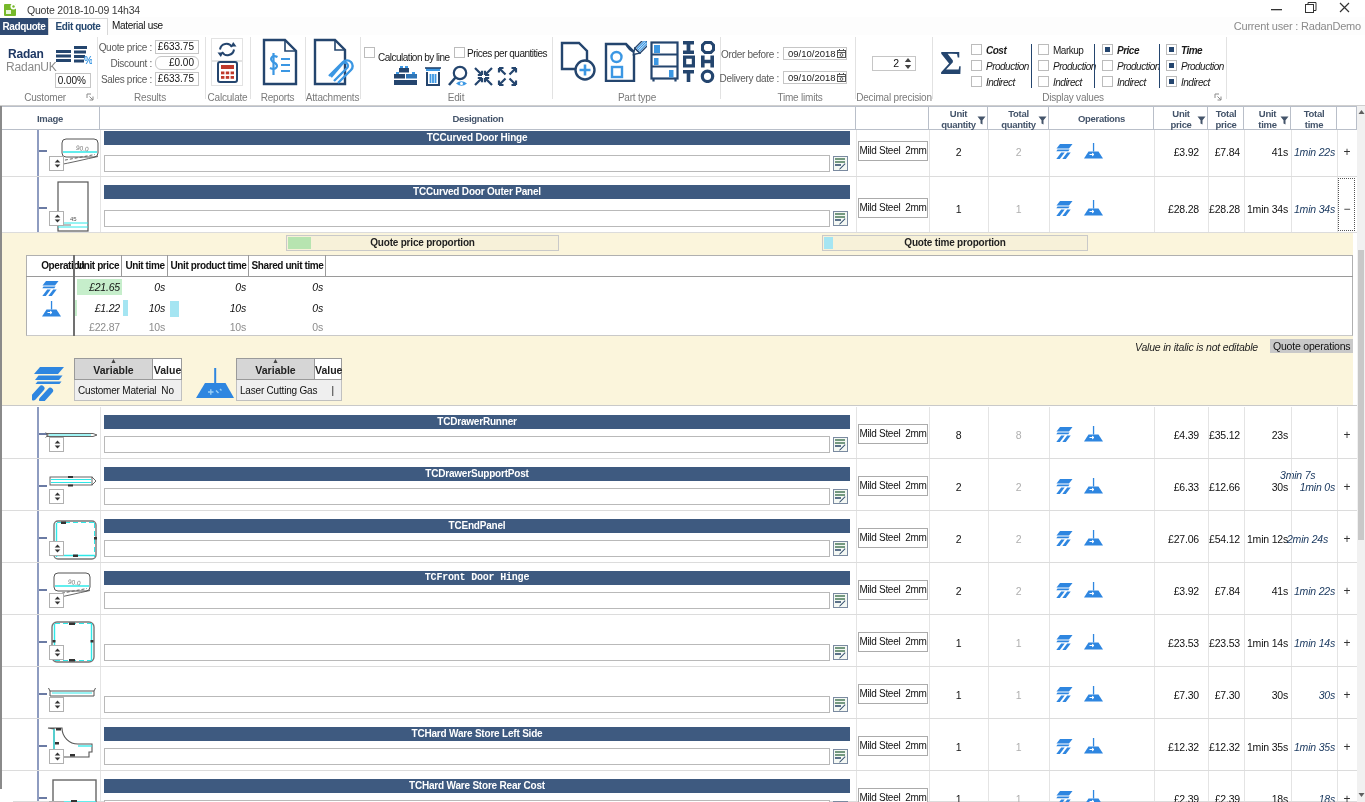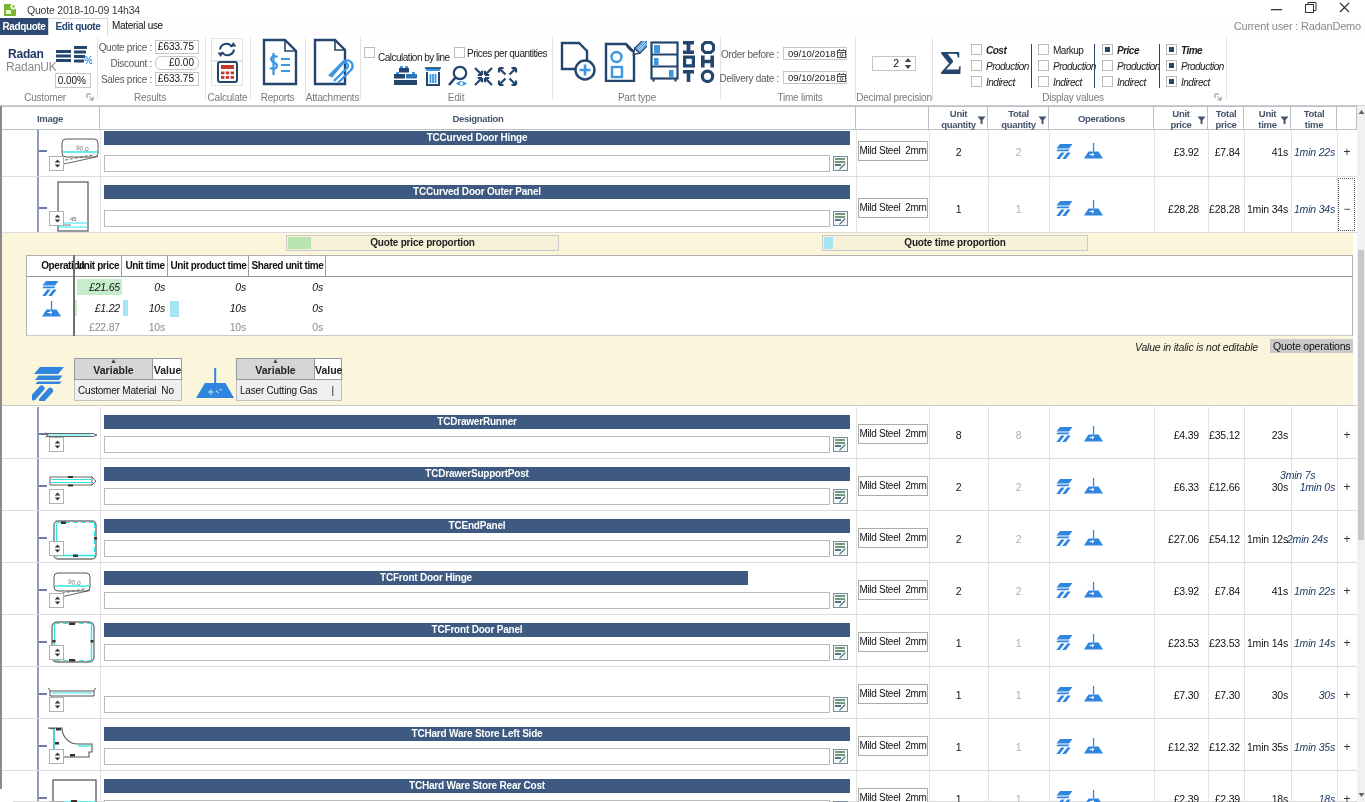--- a/index.html
+++ b/index.html
@@ -695,21 +695,21 @@
         <path d="M7 15 H41" stroke="#2ee8e8" stroke-width="1.4"></path>
         <path d="M4 24 L39 17.5" stroke="#555" stroke-width="0.9" stroke-dasharray="3 2" fill="none"></path>
         <path d="M2 28 C14 26 30 22 42 19.5" stroke="#555" stroke-width="0.9" fill="none"></path>
         <text x="20" y="13" font-size="6.5" fill="#777" transform="rotate(8 22 11)">90.0</text>
       </svg></div>
 <div class="spinner" style="left:49px;top:593px;"></div>
 <svg class="abs" style="left:53.5px;top:596px" width="7" height="9">
       <path d="M3.5 0.5 l2.8 3 h-5.6 z" fill="#333"></path>
       <path d="M3.5 8.5 l2.8 -3 h-5.6 z" fill="#333"></path>
     </svg>
-<div class="navybar" style="left:104px;top:571px;width:644px;">TCFront Door Hinge</div>
+<div class="navybar" style="left:104px;top:571px;width:746px;font-family:Liberation Mono, monospace;">TCFront Door Hinge</div>
 <div class="desinput" style="left:104px;top:592px;width:726px;"></div>
 <svg class="abs" style="left:833px;top:593px" width="15" height="15">
       <rect x="0.5" y="0.5" width="14" height="14" fill="#f4f8f4" stroke="#7a8aa0"></rect>
       <path d="M2 3 H12 M2 6 H12" stroke="#4a7a5a" stroke-width="1.4"></path>
       <path d="M2 9 H8" stroke="#365070" stroke-width="1.6"></path>
       <path d="M12.5 8 L7.5 13 l-1.5 0.8 0.8 -1.6 5 -5 z" fill="#365070"></path>
     </svg>
 <div class="matbox" style="left:858px;top:580px;width:70px;height:20px;line-height:18px;">Mild Steel&nbsp; 2mm</div>
 <div class="cellv" style="left:929px;top:585px;width:59px;text-align:center;">2</div>
 <div class="cellv gray" style="left:988px;top:585px;width:61px;text-align:center;">2</div>
@@ -753,21 +753,20 @@
         <rect x="20" y="2.5" width="6" height="2.5" fill="#333"></rect>
         <rect x="20" y="39" width="6" height="2.5" fill="#333"></rect>
         <rect x="3.5" y="20" width="3" height="2.5" fill="#333"></rect>
         <rect x="41.5" y="20" width="3" height="2.5" fill="#333"></rect>
       </svg></div>
 <div class="spinner" style="left:49px;top:645px;"></div>
 <svg class="abs" style="left:53.5px;top:648px" width="7" height="9">
       <path d="M3.5 0.5 l2.8 3 h-5.6 z" fill="#333"></path>
       <path d="M3.5 8.5 l2.8 -3 h-5.6 z" fill="#333"></path>
     </svg>
-<div class="navybar" style="left:104px;top:623px;width:746px;">TCFront Door Panel</div>
 <div class="desinput" style="left:104px;top:644px;width:726px;"></div>
 <svg class="abs" style="left:833px;top:645px" width="15" height="15">
       <rect x="0.5" y="0.5" width="14" height="14" fill="#f4f8f4" stroke="#7a8aa0"></rect>
       <path d="M2 3 H12 M2 6 H12" stroke="#4a7a5a" stroke-width="1.4"></path>
       <path d="M2 9 H8" stroke="#365070" stroke-width="1.6"></path>
       <path d="M12.5 8 L7.5 13 l-1.5 0.8 0.8 -1.6 5 -5 z" fill="#365070"></path>
     </svg>
 <div class="matbox" style="left:858px;top:632px;width:70px;height:20px;line-height:18px;">Mild Steel&nbsp; 2mm</div>
 <div class="cellv" style="left:929px;top:637px;width:59px;text-align:center;">1</div>
 <div class="cellv gray" style="left:988px;top:637px;width:61px;text-align:center;">1</div>

